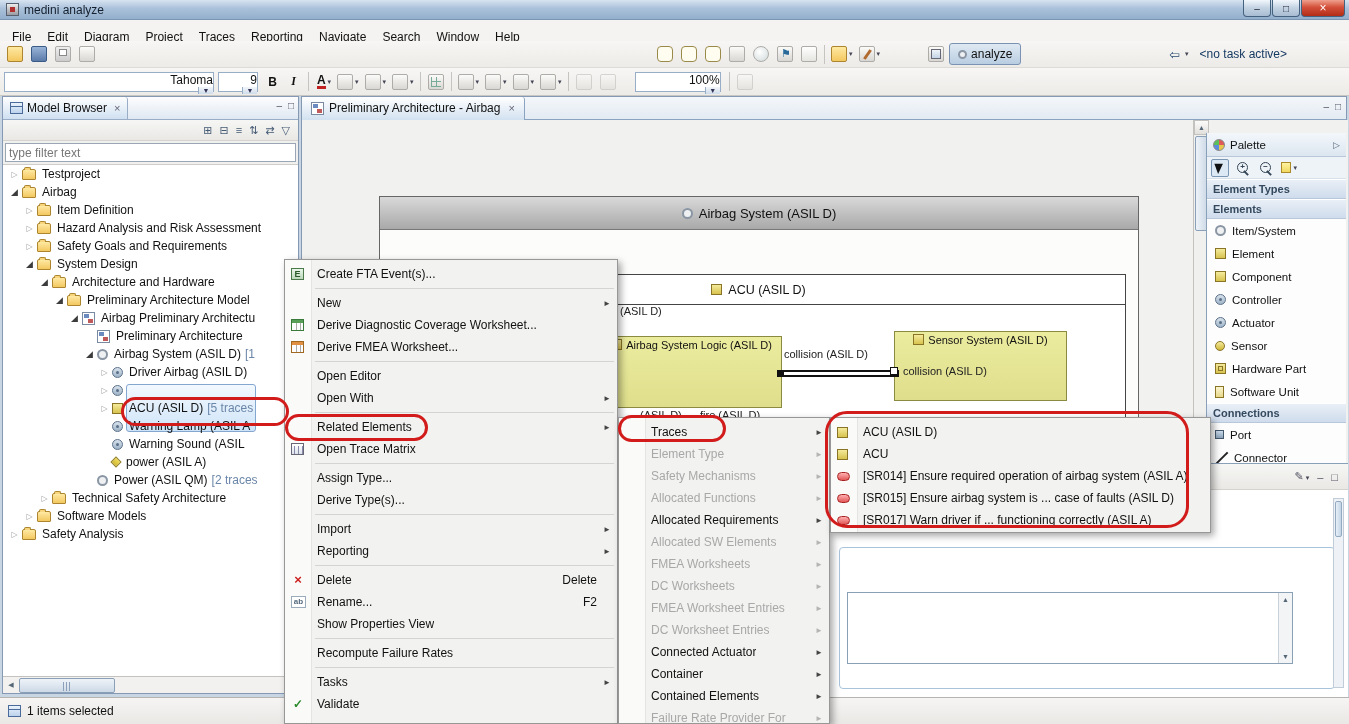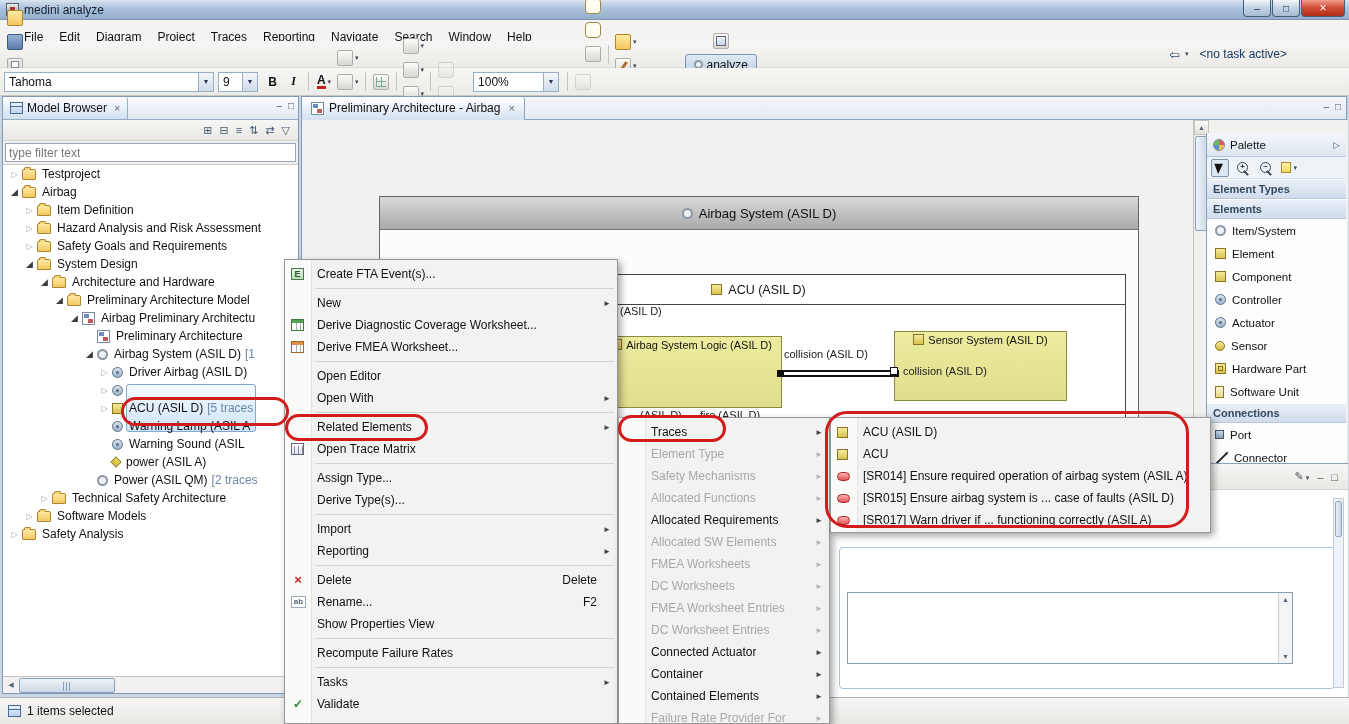--- a/index.html
+++ b/index.html
@@ -9,47 +9,47 @@
 
 .titlebar{position:absolute;left:0;top:0;width:100%;height:20px;background:linear-gradient(#d7e3f0,#aac1da 45%,#93afcc);border-bottom:1px solid #7a96b4;display:flex;align-items:center;padding-left:6px;}
 .app-icon{width:13px;height:13px;background:linear-gradient(#ececec,#9a9aa2);border:1px solid #55606e;margin-right:5px;position:relative;}
 .app-icon::after{content:"";position:absolute;left:3px;top:3px;width:5px;height:5px;background:#b03030;}
 .title-text{font-size:12px;color:#15202e;}
 .win-buttons{position:absolute;right:4px;top:0;display:flex;gap:1px;}
 .win-btn{width:28px;height:17px;border:1px solid #44617e;border-top:none;border-radius:0 0 4px 4px;display:flex;align-items:center;justify-content:center;font-size:10px;color:#223;background:linear-gradient(#f2f7fc,#c2d2e2 50%,#a8bcd2);}
 .win-btn.close{width:44px;background:linear-gradient(#efa08e,#d4503a 45%,#b22c16);color:#fff;font-size:12px;}
 
 
-.menubar{position:absolute;left:0;top:20px;width:100%;height:34px;background:#f4f3f1;border-bottom:1px solid #e0deda;display:flex;align-items:center;padding-left:16px;}
+.menubar{position:absolute;left:0;top:20px;width:100%;height:34px;background:#f4f3f1;border-bottom:1px solid #e0deda;display:flex;align-items:center;padding-left:4px;}
 .menu-item{padding:2px 8px;cursor:default;}
 .toolbar{position:absolute;left:0;width:100%;background:linear-gradient(#f7f6f4,#ecebe8);display:flex;align-items:center;padding:0 4px;}
 #toolbar1{top:41px;height:27px;border-bottom:1px solid #dddbd7;}
 #toolbar2{top:68px;height:28px;border-bottom:1px solid #c9c7c3;}
-.tgroup{display:flex;align-items:center;gap:2px;flex-direction:column;}
+.tgroup{display:flex;align-items:center;gap:2px;}
 .tsep{width:1px;height:19px;background:#c6c4c0;margin:0 4px;}
 .tbtn{height:22px;min-width:22px;display:flex;align-items:center;justify-content:center;border:1px solid transparent;border-radius:2px;padding:0 1px;}
 .tico{width:16px;height:16px;display:inline-block;background:linear-gradient(#fbfbf9,#d9d7d3);border:1px solid #aeaca8;border-radius:2px;position:relative;flex:none;}
 .dd{font-size:7px;color:#445;margin-left:2px;}
 [data-name="save-icon"]{background:linear-gradient(#9ab4d8,#5a7aa8);border-color:#3a5a88;}
 [data-name="print-icon"]{background:linear-gradient(#eee,#ccc);}
 [data-name="print-icon"]::after{content:"";position:absolute;left:3px;top:2px;right:3px;height:5px;background:#fff;border:1px solid #888;}
 [data-name="comment-icon"],[data-name="comment-add-icon"],[data-name="comments-icon"]{background:#fffdf0;border-color:#9a8a4a;border-radius:4px;}
 [data-name="clock-icon"]{border-radius:50%;background:radial-gradient(circle at 40% 35%,#fff,#cfd8d8);}
 [data-name="bookmark-icon"]::before{content:"⚑";position:absolute;left:3px;top:0px;font-size:11px;color:#2a6a9a;}
 [data-name="report-icon"]{background:linear-gradient(#fff,#e4e4e0);}
 [data-name="open-folder-icon"],[data-name="new-wizard-icon"]{background:linear-gradient(#ffe9a2,#f3c860);border-color:#ad852e;}
 [data-name="format-painter-icon"]::before{content:"";position:absolute;left:6px;top:2px;width:3px;height:11px;background:#b06a30;transform:rotate(35deg);}
 [data-name="perspective-icon"]::before{content:"";position:absolute;inset:2px;border:1px solid #667;background:linear-gradient(#eef4fa,#c2d4e6);}
 [data-name="table-icon"]::before{content:"";position:absolute;inset:2px;background:
  repeating-linear-gradient(0deg,#7a9 0 1px,transparent 1px 5px),repeating-linear-gradient(90deg,#7a9 0 1px,transparent 1px 5px);}
 .gray .tico{opacity:.45;}
 .perspective-btn{display:flex;align-items:center;gap:4px;height:22px;padding:0 8px;border:1px solid #7a93b2;border-radius:3px;background:linear-gradient(#dfe9f3,#b9cde1);}
 .task-area{margin-left:auto;display:flex;align-items:center;gap:3px;padding-right:58px;color:#173a63;}
 .back-glyph{font-size:13px;color:#2a4a72;}
-.combo{height:20px;border:1px solid #98aec6;background:#fff;display:flex;align-items:center;font-size:12px;padding-left:4px;margin-right:4px;}
+.combo{height:20px;border:1px solid #98aec6;background:#fff;display:flex;align-items:flex-end;font-size:12px;padding-left:4px;margin-right:4px;flex-direction:column;}
 .combo .carr{width:15px;height:18px;margin-left:auto;background:linear-gradient(#f2f6fa,#cfdceb);border-left:1px solid #98aec6;display:flex;align-items:center;justify-content:center;font-size:7px;color:#335;}
 .fmt{width:21px;height:21px;display:flex;align-items:center;justify-content:center;font-weight:bold;border:1px solid transparent;border-radius:2px;}
 .fmt.it{font-style:italic;font-family:"Liberation Serif",serif;}
 .acolor{font-weight:bold;font-size:12px;border-bottom:3px solid #c02020;line-height:11px;}
 
 
 .panel{position:absolute;background:#f0f0ee;border:1px solid #8599b4;}
 #model-browser{left:2px;top:96px;width:297px;height:598px;display:flex;flex-direction:column;}
 .view-tabbar{height:23px;background:linear-gradient(#fdfdfe,#dfe8f2);border-bottom:1px solid #99aec6;display:flex;align-items:center;position:relative;}
 .view-tab{display:flex;align-items:center;gap:4px;height:22px;padding:0 7px;background:linear-gradient(#fefefe,#cfe0f1);border-right:1px solid #99aec6;border-radius:3px 3px 0 0;font-size:12px;}

